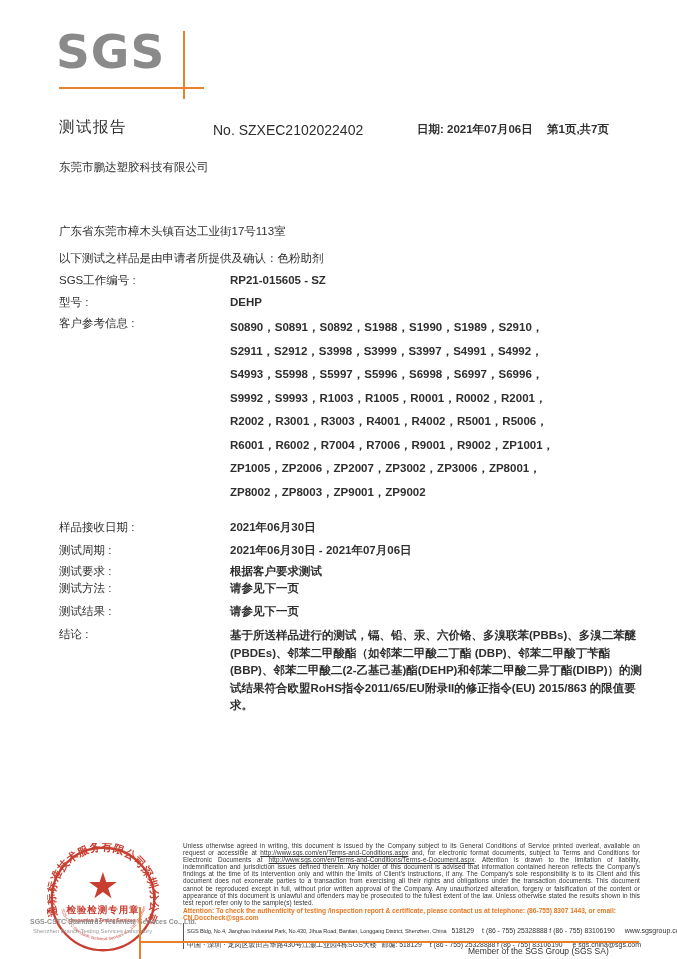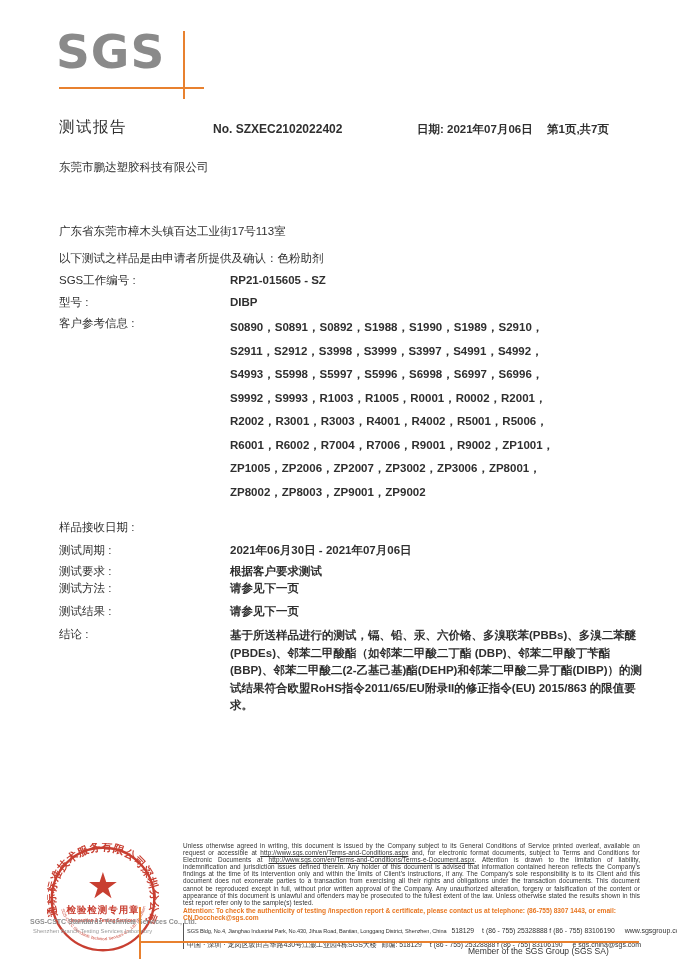--- a/index.html
+++ b/index.html
@@ -7,21 +7,21 @@
   body { font-family:"Liberation Sans","DejaVu Sans",sans-serif; color:#2f2f2f; }
   .page { position:relative; width:677px; height:959px; background:#fff; overflow:hidden; }
 
   
   .logo-text { position:absolute; left:56px; top:24px; font-family:"DejaVu Sans",sans-serif;
                font-weight:bold; font-size:47px; color:#8a8a8a; letter-spacing:1px; }
   .logo-hline { position:absolute; left:59px; top:87px; width:145px; height:2px; background:#e8812f; }
   .logo-vline { position:absolute; left:183px; top:31px; width:2px; height:68px; background:#e8812f; }
 
   .title     { position:absolute; left:59px;  top:117px; font-size:15.5px; font-weight:normal; letter-spacing:1.5px; }
-  .report-no { position:absolute; left:213px; top:122px; font-size:12px; font-weight:bold; }
+  .report-no { position:absolute; left:213px; top:122px; font-size:14px; font-weight:normal; }
   .date      { position:absolute; left:417px; top:122px; font-size:11.5px; font-weight:bold; }
   .pages     { position:absolute; left:547px; top:122px; font-size:11.5px; font-weight:bold; }
 
   .applicant-name    { position:absolute; left:59px; top:160px; font-size:11.5px; }
   .applicant-address { position:absolute; left:59px; top:183px; font-size:11.5px;margin-top:41px; }
 
   
   .intro { position:absolute; left:59px; top:251px; font-size:11.5px; }
   .row   { position:absolute; left:59px; right:27px; display:flex; font-size:11.5px; line-height:14px; }
   .lbl   { width:171px; flex:none; }
@@ -69,39 +69,40 @@
 
   <div class="intro">以下测试之样品是由申请者所提供及确认：色粉助剂</div>
 
   <div class="row" style="top:273px">
     <span class="lbl">SGS工作编号 :</span>
     <span class="val">RP21-015605 - SZ</span>
   </div>
 
   <div class="row" style="top:295px">
     <span class="lbl">型号 :</span>
-    <span class="val">DIBP</span>
+    <span class="val">DEHP</span>
   </div>
 
   <div class="row" style="top:316px">
     <span class="lbl">客户参考信息 :</span>
     <div class="val refs">
       <div class="ref-line">S0890，S0891，S0892，S1988，S1990，S1989，S2910，</div>
       <div class="ref-line">S2911，S2912，S3998，S3999，S3997，S4991，S4992，</div>
       <div class="ref-line">S4993，S5998，S5997，S5996，S6998，S6997，S6996，</div>
       <div class="ref-line">S9992，S9993，R1003，R1005，R0001，R0002，R2001，</div>
       <div class="ref-line">R2002，R3001，R3003，R4001，R4002，R5001，R5006，</div>
       <div class="ref-line">R6001，R6002，R7004，R7006，R9001，R9002，ZP1001，</div>
       <div class="ref-line">ZP1005，ZP2006，ZP2007，ZP3002，ZP3006，ZP8001，</div>
       <div class="ref-line">ZP8002，ZP8003，ZP9001，ZP9002</div>
     </div>
   </div>
 
   <div class="row" style="top:520px">
     <span class="lbl">样品接收日期 :</span>
+    <span class="val">2021年06月30日</span>
   </div>
 
   <div class="row" style="top:543px">
     <span class="lbl">测试周期 :</span>
     <span class="val">2021年06月30日 - 2021年07月06日</span>
   </div>
 
   <div class="row" style="top:564px">
     <span class="lbl">测试要求 :</span>
     <span class="val">根据客户要求测试</span>

